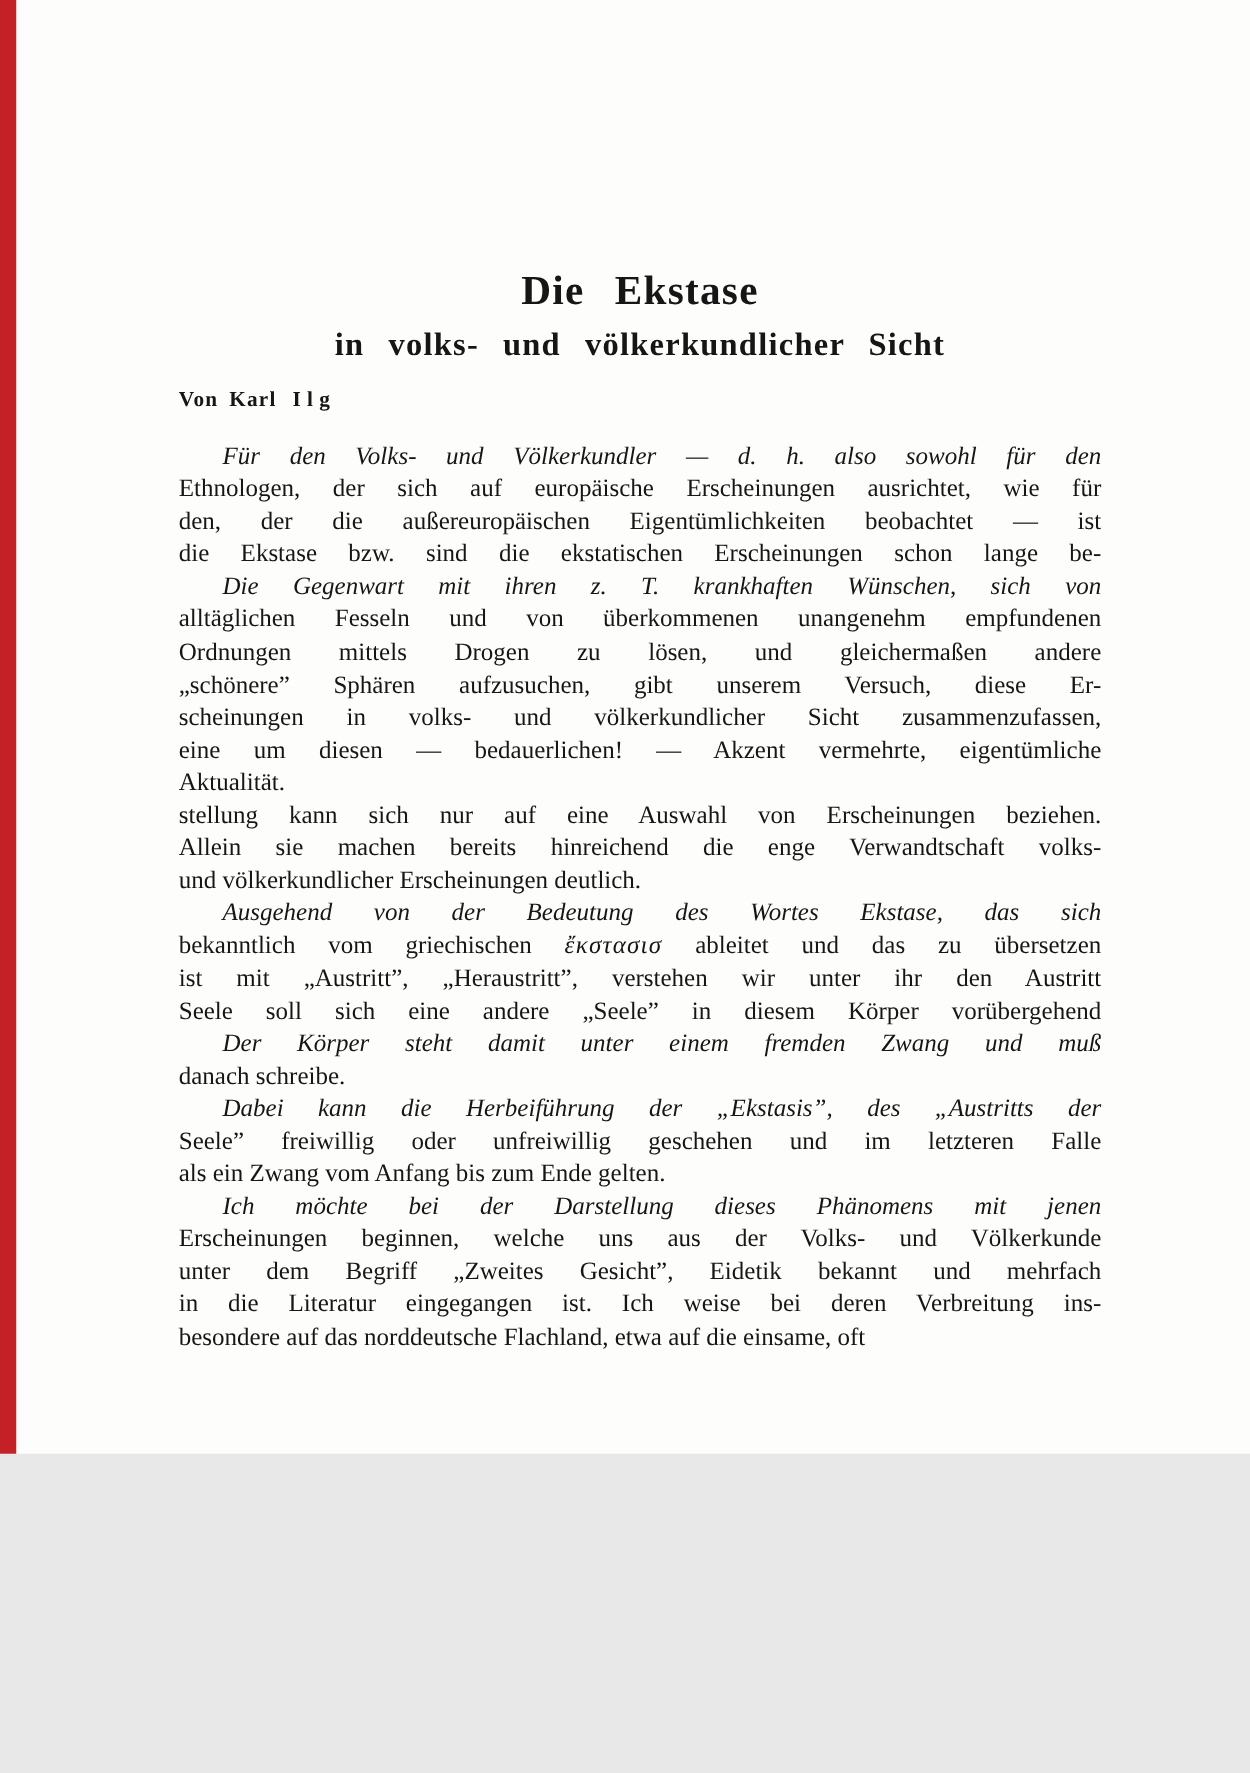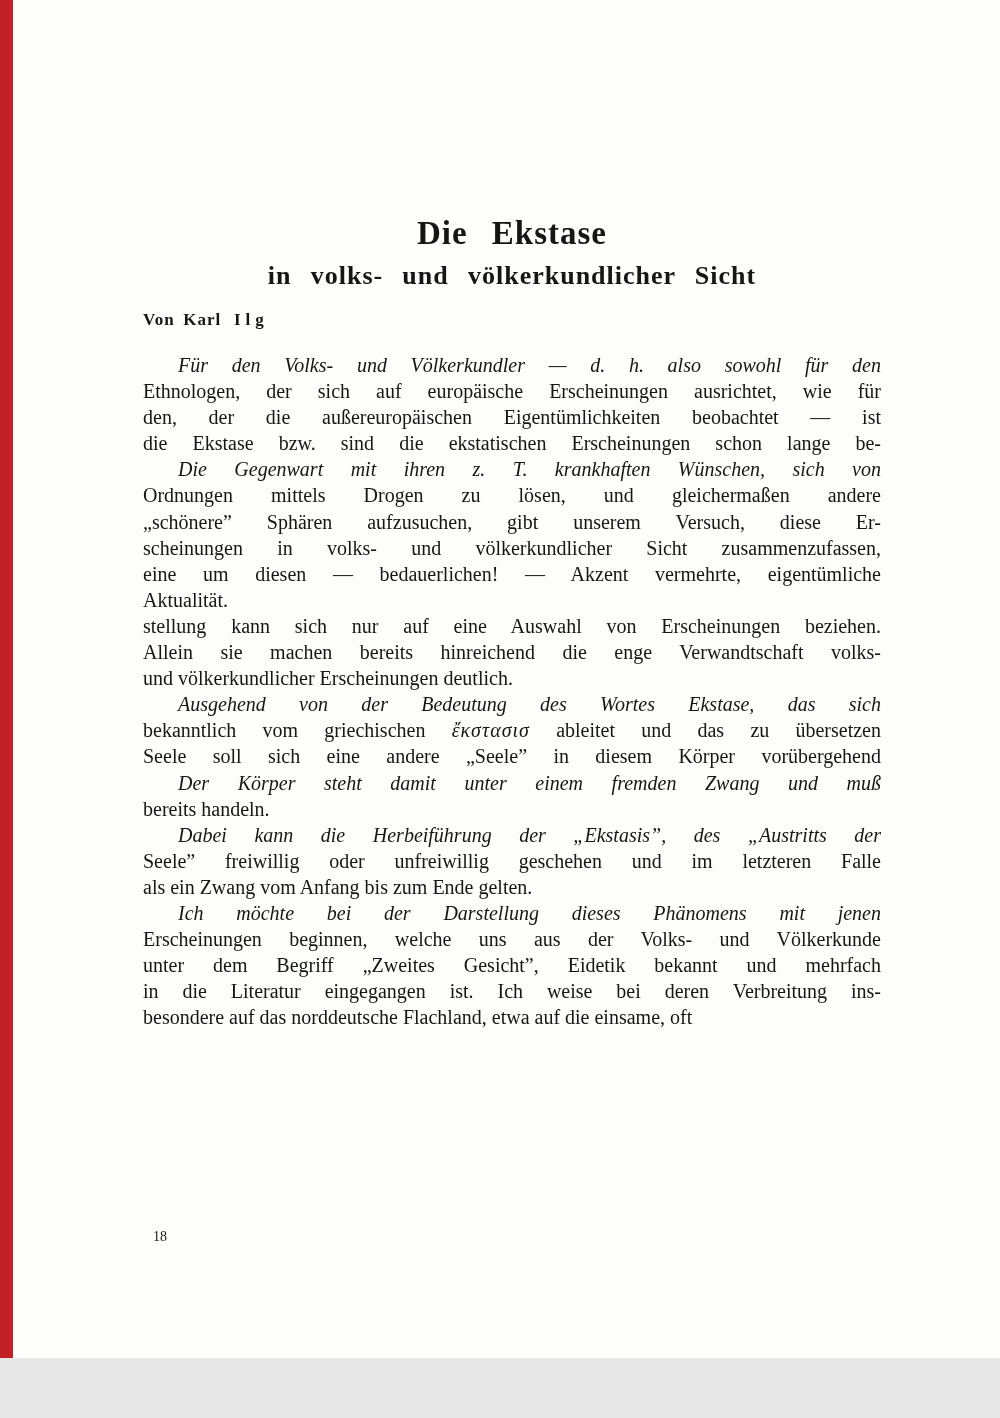--- a/index.html
+++ b/index.html
@@ -1,20 +1,20 @@
 <!DOCTYPE html>
 <html><head>
 <meta charset="utf-8">
 <style>
   html, body { margin: 0; padding: 0; }
   body { background: #e8e8e8; }
   .page {
     position: relative;
     width: 1000px;
-    height: 1358px;
+    height: 1163px;
     margin: 0 auto;
     background: #fdfdfb;
     overflow: hidden;
     color: #161616;
     font-family: "Liberation Serif", "DejaVu Serif", serif;
   }
   .edge-stripe {
     position: absolute;
     left: 0; top: 0;
     width: 13px; height: 1394px;
@@ -84,33 +84,35 @@
       <span>Von Karl</span>
       <span class="author">Ilg</span>
     </div>
 
     <div class="body-text">
         <div class="line first">Für den Volks- und Völkerkundler — d. h. also sowohl für den</div>
         <div class="line">Ethnologen, der sich auf europäische Erscheinungen ausrichtet, wie für</div>
         <div class="line">den, der die außereuropäischen Eigentümlichkeiten beobachtet — ist</div>
         <div class="line">die Ekstase bzw. sind die ekstatischen Erscheinungen schon lange be-</div>
         <div class="line first">Die Gegenwart mit ihren z. T. krankhaften Wünschen, sich von</div>
+        <div class="line">alltäglichen Fesseln und von überkommenen unangenehm empfundenen</div>
         <div class="line">Ordnungen mittels Drogen zu lösen, und gleichermaßen andere</div>
         <div class="line">„schönere” Sphären aufzusuchen, gibt unserem Versuch, diese Er-</div>
         <div class="line">scheinungen in volks- und völkerkundlicher Sicht zusammenzufassen,</div>
         <div class="line">eine um diesen — bedauerlichen! — Akzent vermehrte, eigentümliche</div>
         <div class="line last">Aktualität.</div>
         <div class="line">stellung kann sich nur auf eine Auswahl von Erscheinungen beziehen.</div>
         <div class="line">Allein sie machen bereits hinreichend die enge Verwandtschaft volks-</div>
         <div class="line last">und völkerkundlicher Erscheinungen deutlich.</div>
         <div class="line first">Ausgehend von der Bedeutung des Wortes Ekstase, das sich</div>
         <div class="line">bekanntlich vom griechischen <i class="greek">ἔκστασισ</i> ableitet und das zu übersetzen</div>
+        <div class="line">ist mit „Austritt”, „Heraustritt”, verstehen wir unter ihr den Austritt</div>
         <div class="line">Seele soll sich eine andere „Seele” in diesem Körper vorübergehend</div>
         <div class="line first">Der Körper steht damit unter einem fremden Zwang und muß</div>
-        <div class="line last">bereits handeln.</div>
+        <div class="line last">danach schreibe.</div>
         <div class="line first">Dabei kann die Herbeiführung der „Ekstasis”, des „Austritts der</div>
         <div class="line">Seele” freiwillig oder unfreiwillig geschehen und im letzteren Falle</div>
         <div class="line last">als ein Zwang vom Anfang bis zum Ende gelten.</div>
         <div class="line first">Ich möchte bei der Darstellung dieses Phänomens mit jenen</div>
         <div class="line">Erscheinungen beginnen, welche uns aus der Volks- und Völkerkunde</div>
         <div class="line">unter dem Begriff „Zweites Gesicht”, Eidetik bekannt und mehrfach</div>
         <div class="line">in die Literatur eingegangen ist. Ich weise bei deren Verbreitung ins-</div>
         <div class="line last">besondere auf das norddeutsche Flachland, etwa auf die einsame, oft</div>
       </div>
 

